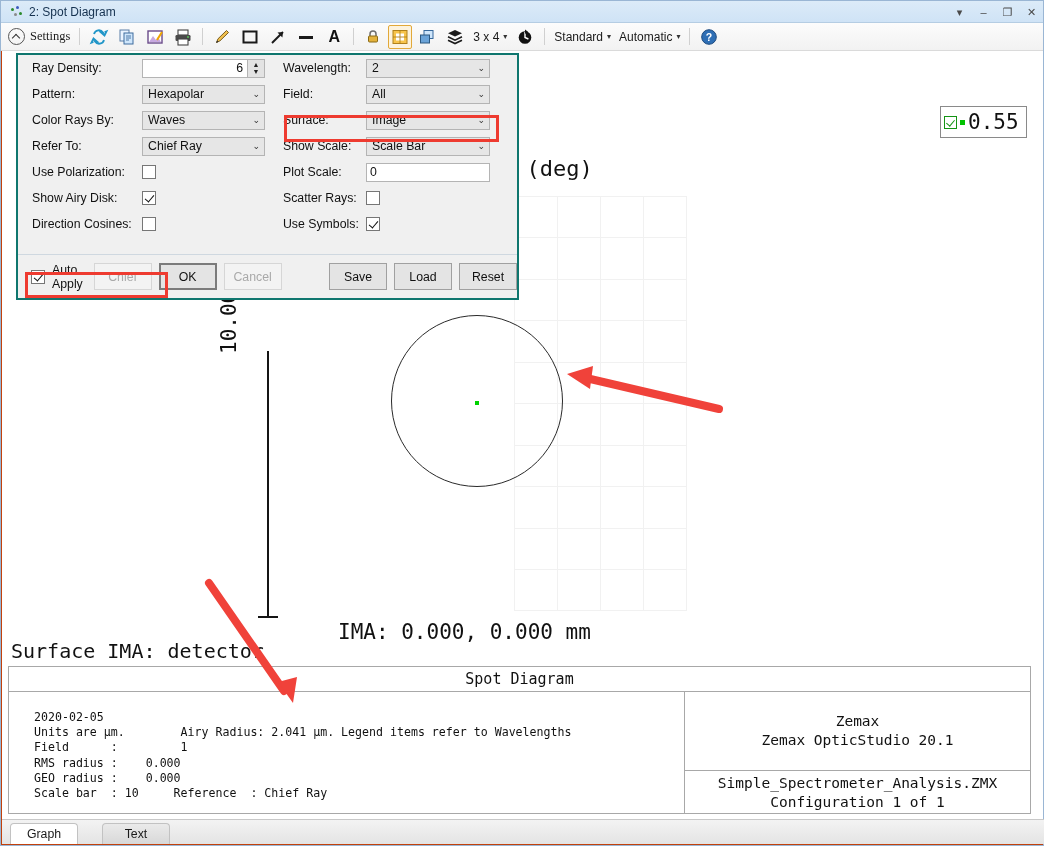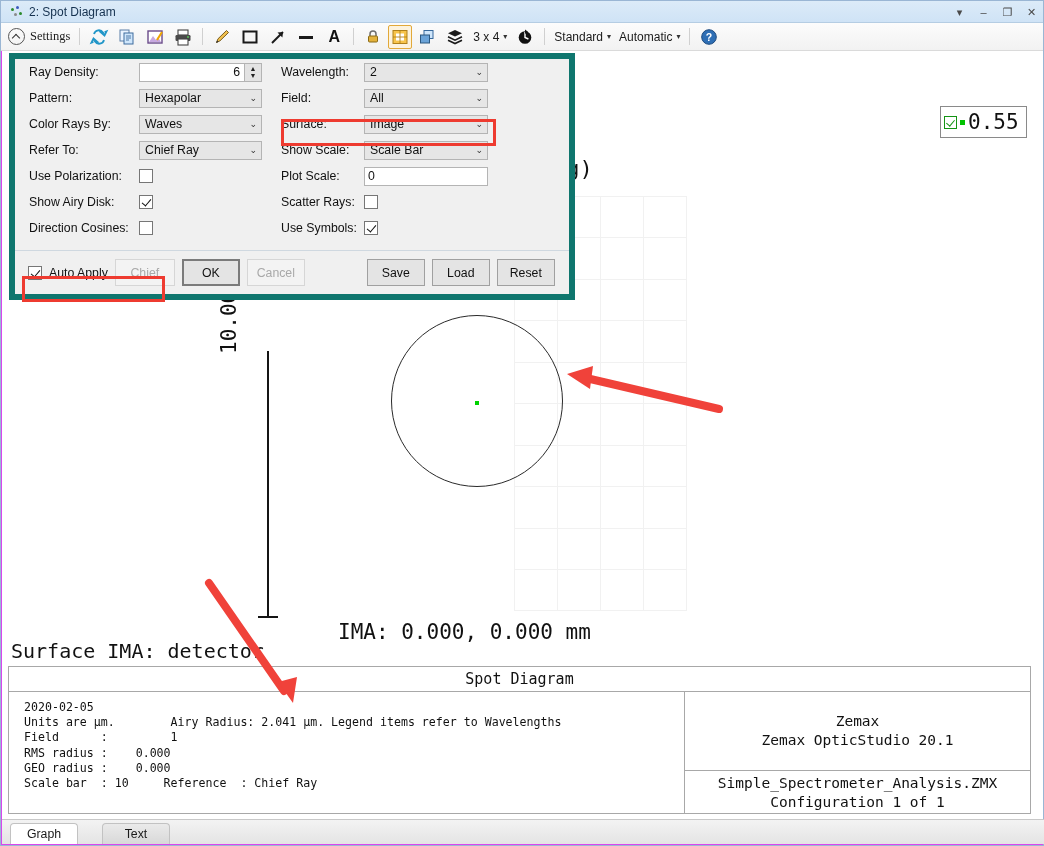--- a/index.html
+++ b/index.html
@@ -16,21 +16,21 @@
     -webkit-font-smoothing: antialiased;
   }
 
   
   #app-window {
     position: absolute;
     left: 0; top: 0;
     width: 1044px; height: 846px;
     border: 1px solid #9ab6d4;
     box-sizing: border-box;
-    background: #d946ef;
+    background: #c2410c;
     padding-left: 21px;
   }
 
   
   #title-bar {
     position: absolute;
     left: 0; top: 0;
     width: 100%; height: 22px;
     background: linear-gradient(to bottom, #dcebf8 0%, #cfe3f6 100%);
     border-bottom: 1px solid #b5cde3;
@@ -240,24 +240,24 @@
   .legend-val {
     font-family: "DejaVu Sans Mono", monospace;
     font-size: 21px;
     color: #111;
     line-height: 1;
   }
 
   
   #settings-dialog {
     position: absolute;
-    left: 8px; top: 52px;
-    width: 566px; height: 247px;
+    left: 15px; top: 52px;
+    width: 503px; height: 247px;
     background: #f0f0f0;
-    border: 6px solid #0f766e;
+    border: 2px solid #0f766e;
     box-sizing: border-box;
     z-index: 40;
   }
   #settings-dialog .panes {
     display: flex;
     height: 202px;
   }
   .pane { position: relative; }
   .pane-left  { width: 253px; }
   .pane-right { width: 248px; }
@@ -449,21 +449,21 @@
     display: flex;
     height: 122px;
   }
   #report-left {
     width: 676px;
     padding: 5px 0 0 12px;
     box-sizing: border-box;
     border-right: 1px solid #a8a8a8;
   }
   #report-left pre {
-    margin: 3px;
+    margin: 13px;
     font-family: "DejaVu Sans Mono", monospace;
     font-size: 11.6px;
     line-height: 15.2px;
     color: #111;
     white-space: pre;
   }
   #report-right {
     flex: 1;
     display: flex;
     flex-direction: column;

